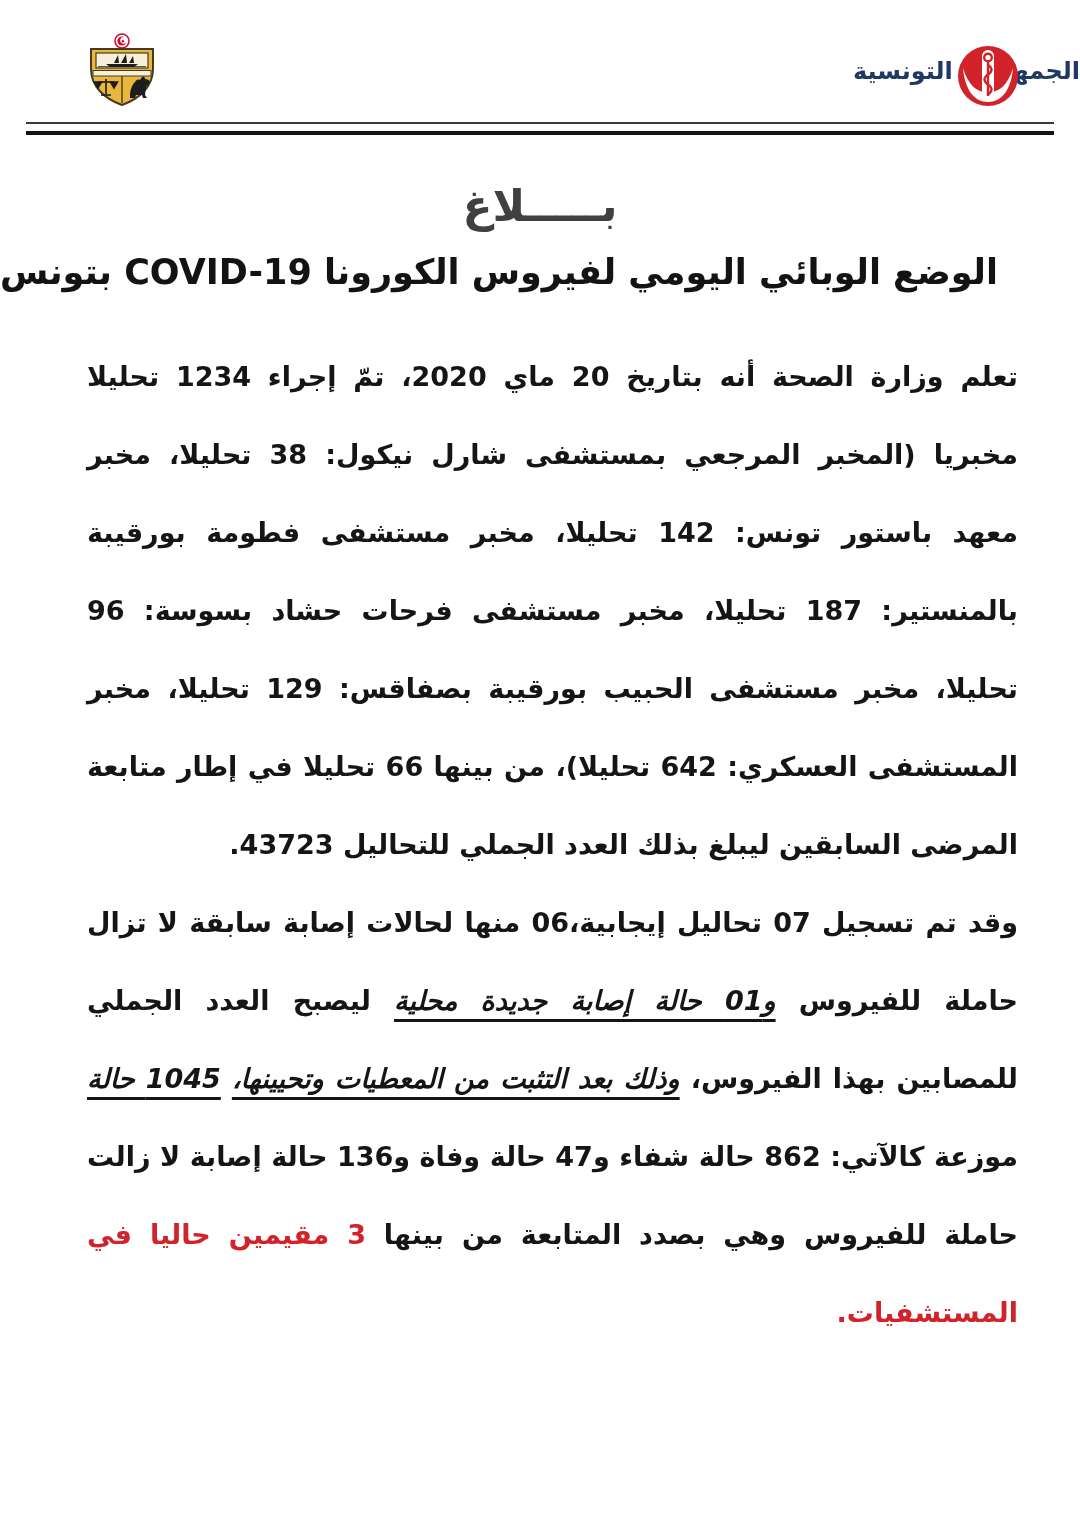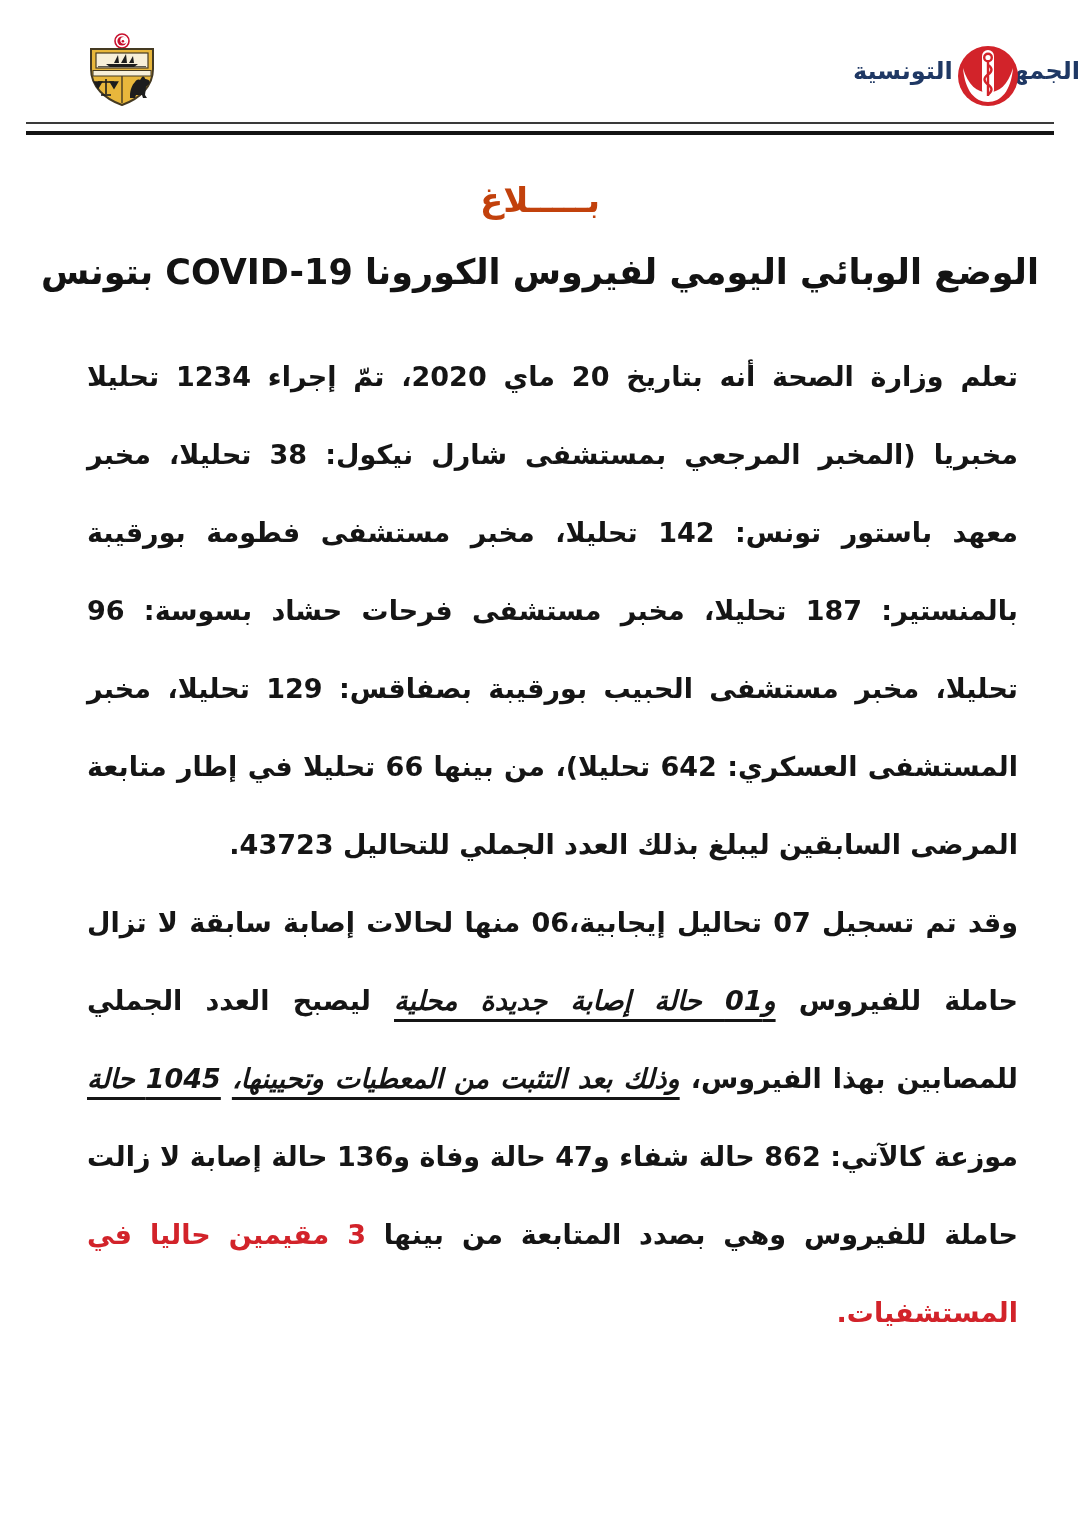--- a/index.html
+++ b/index.html
@@ -60,30 +60,30 @@
   }
 
   
   .doc-title {
     position: absolute;
     left: 0;
     right: 0;
     top: 180px;
     text-align: center;
     direction: rtl;
-    font-size: 34px;
+    font-size: 44px;
     font-weight: bold;
-    color: #c2410c;
+    color: #404040;
   }
   .doc-subtitle {
     position: absolute;
     left: 0;
     right: 0;
     top: 252px;
-    text-align: center;
+    text-align: left;
     direction: rtl;
     font-size: 35px;
     font-weight: bold;
     color: #131313;
   }
 
   
   .doc-body {
     position: absolute;
     left: 71px;

